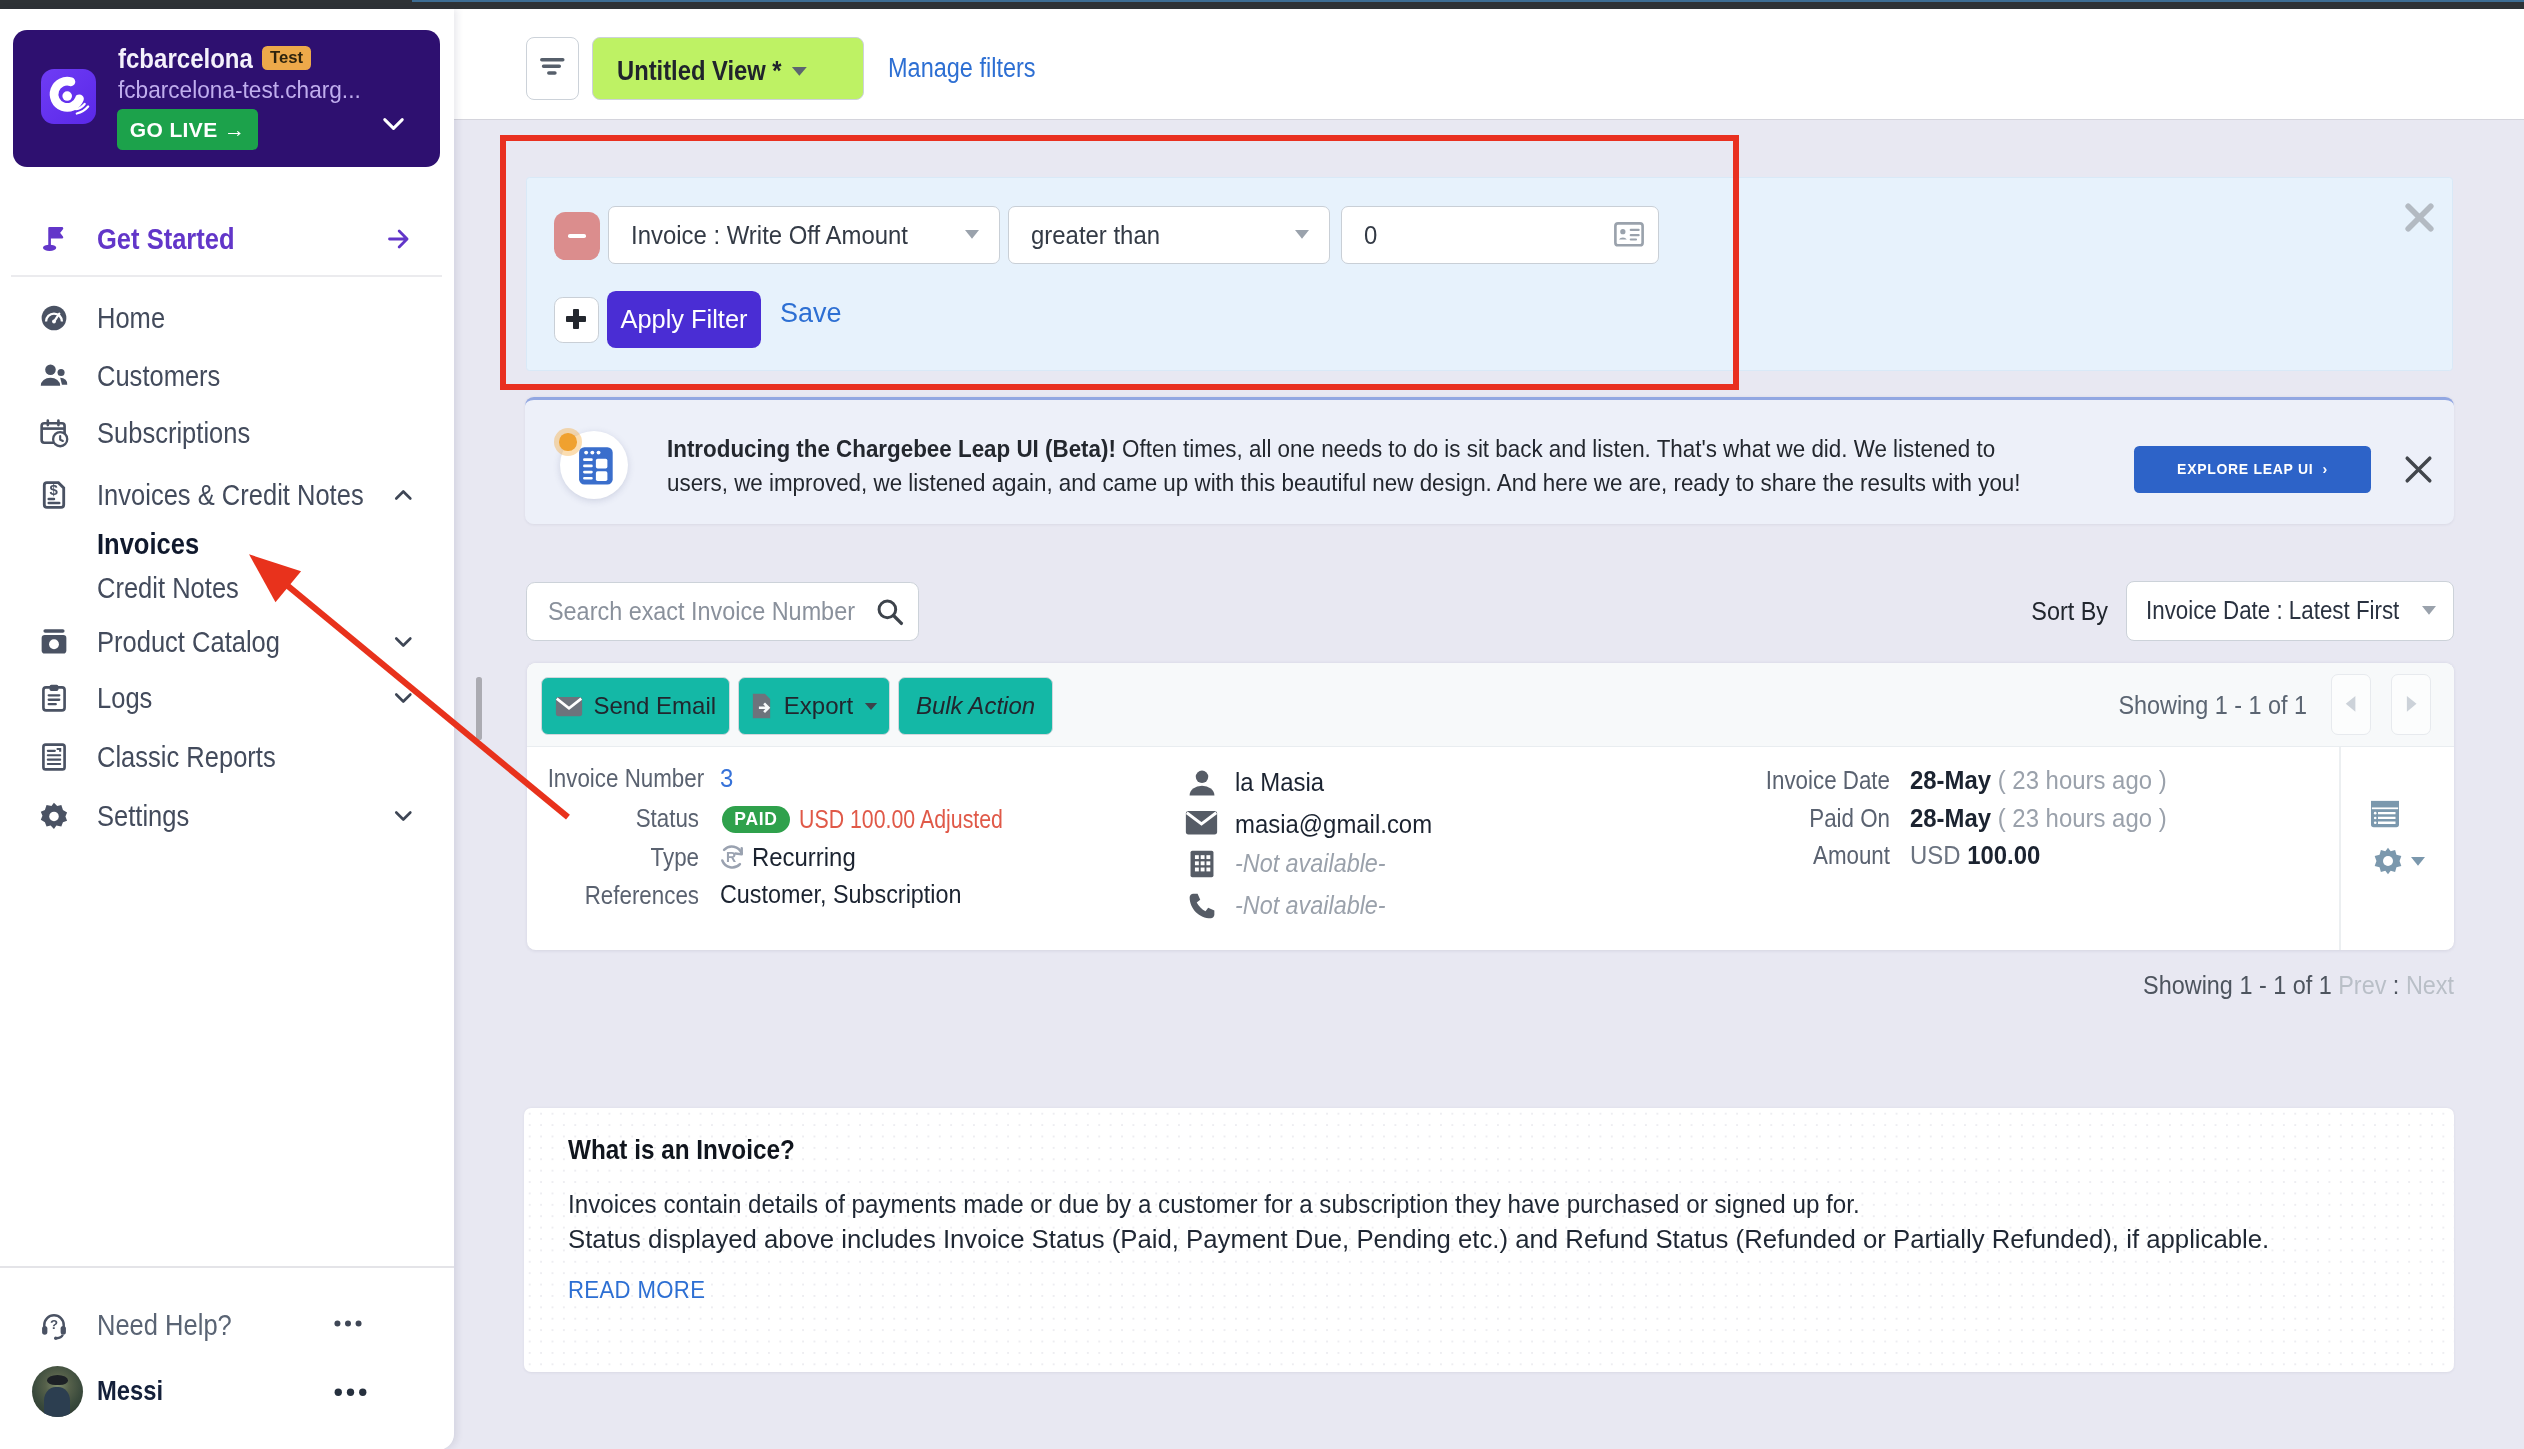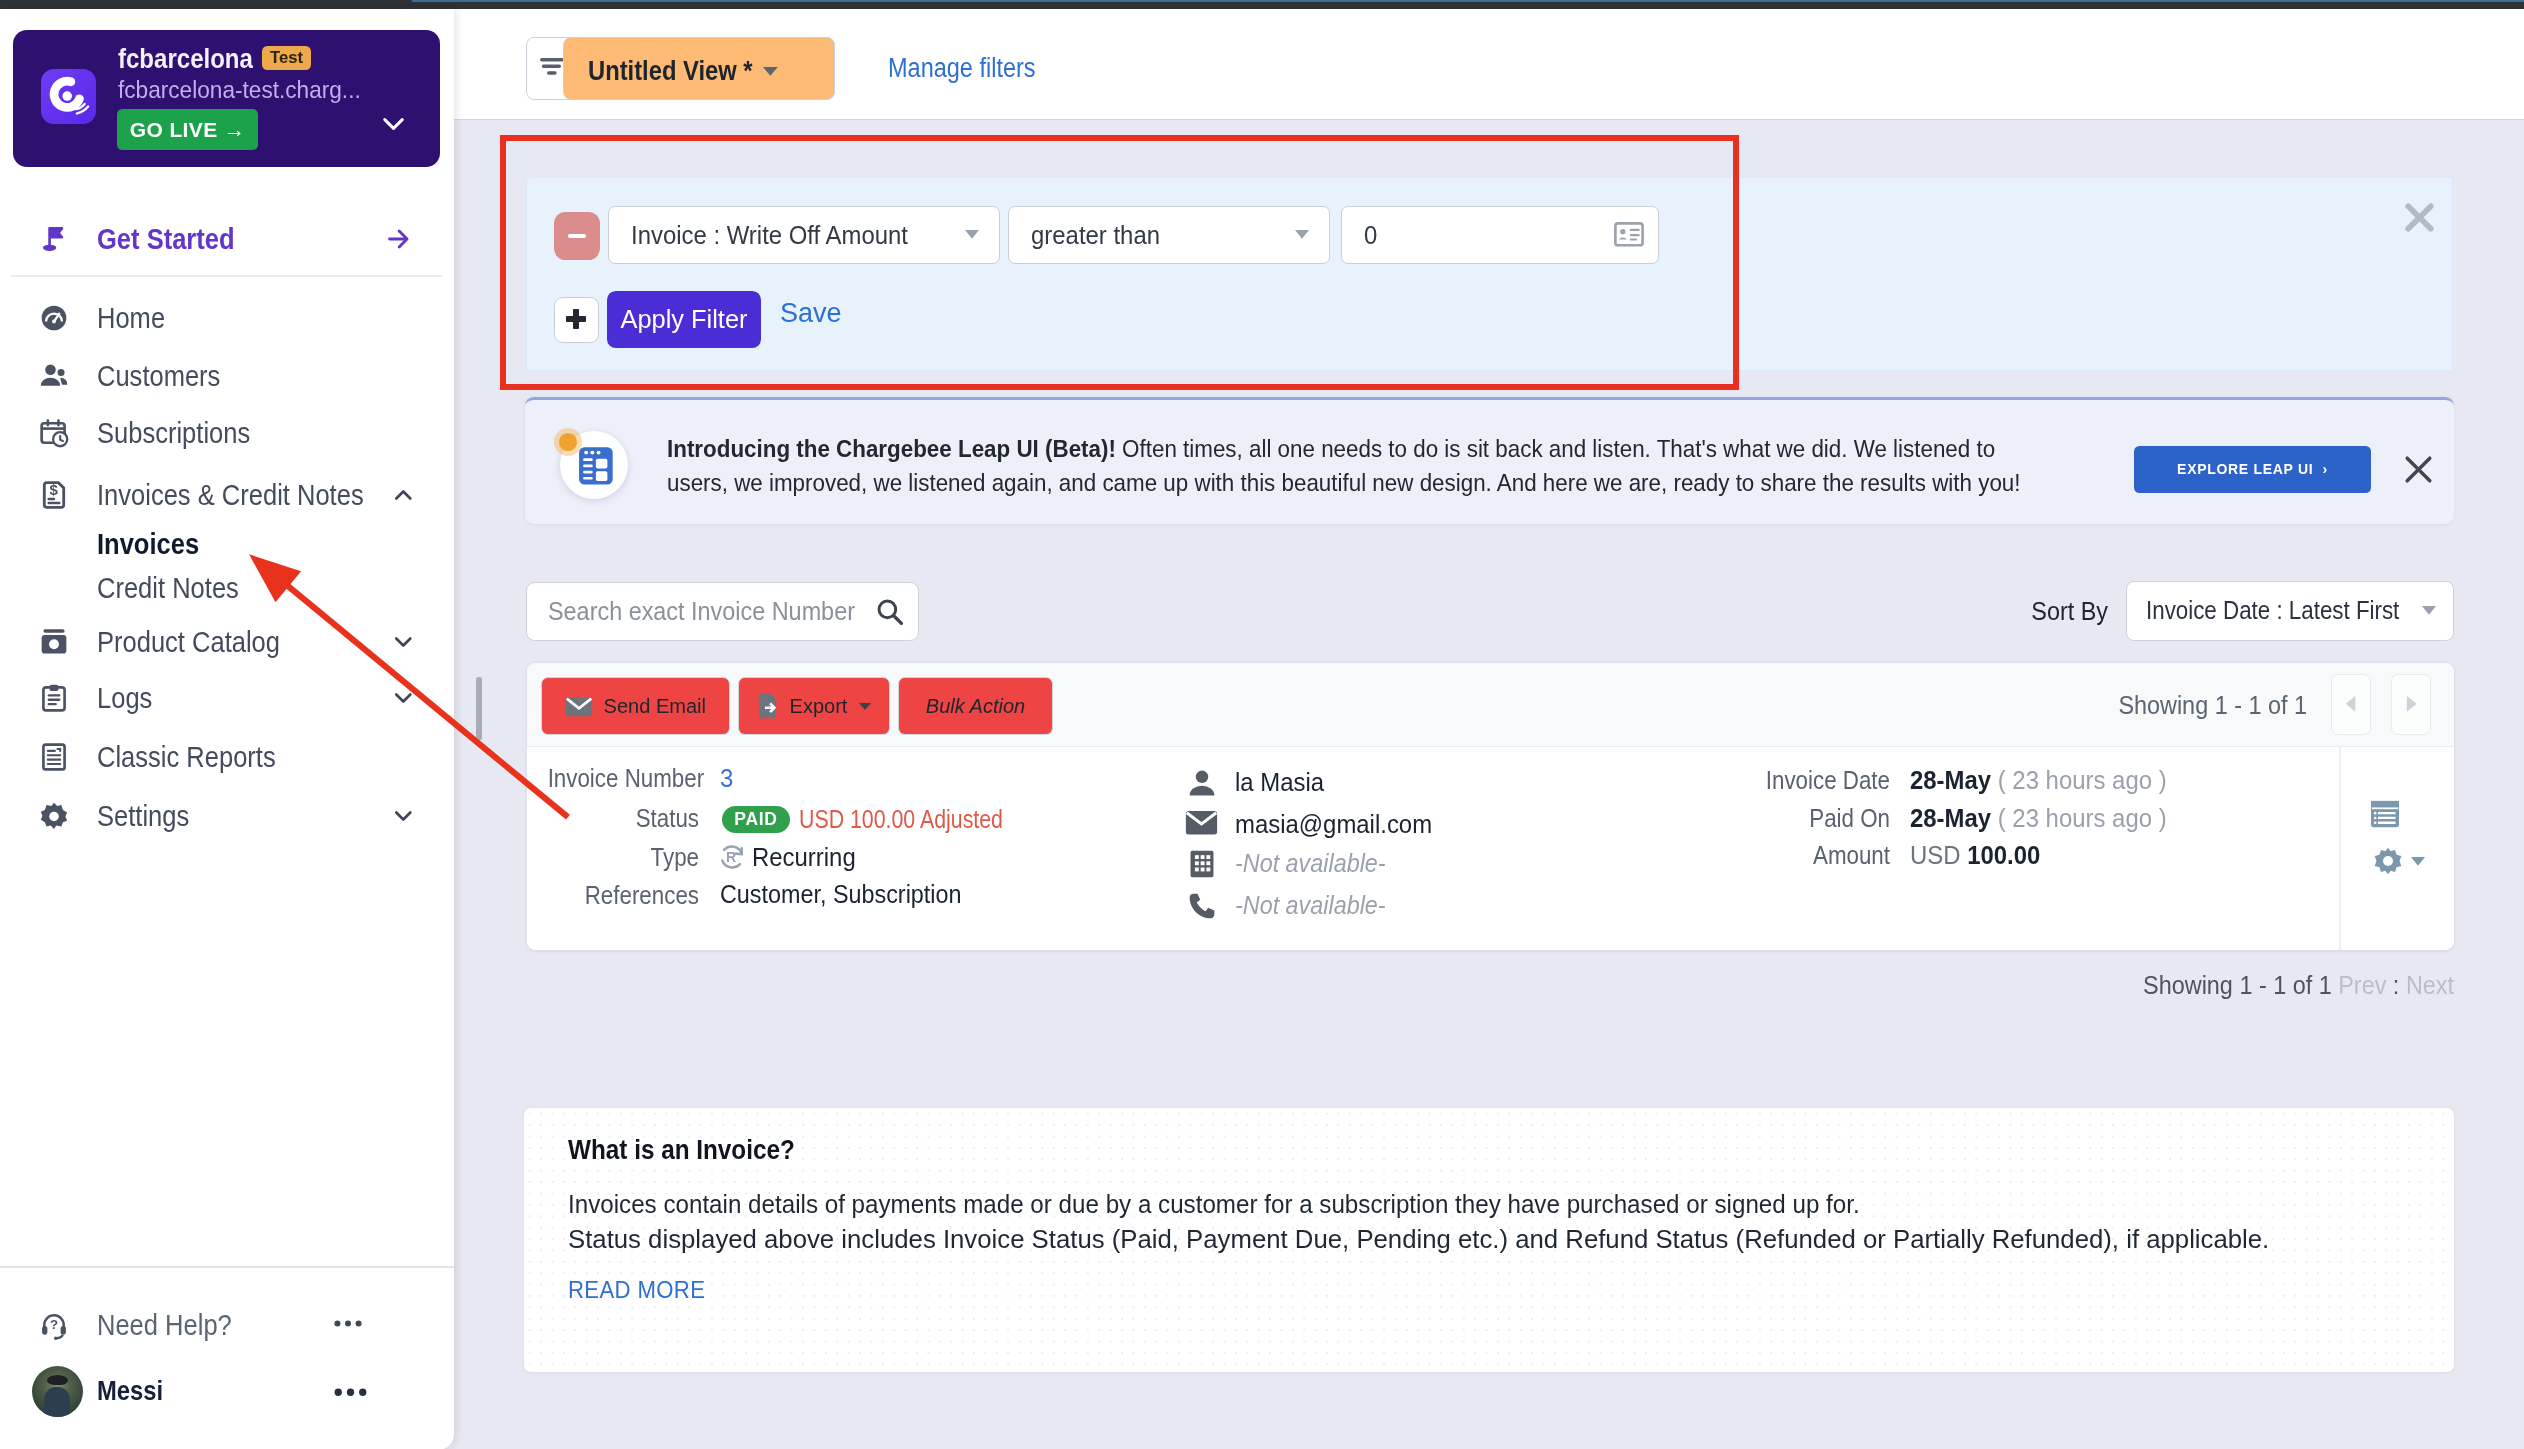--- a/index.html
+++ b/index.html
@@ -26,21 +26,21 @@
   #golive { left:104px; top:79px; width:141px; height:41px; background:#1ca24b; border-radius:5.3px;
             color:#fff; font-size:21px; font-weight:bold; text-align:center; line-height:41px; letter-spacing:0.4px; }
 
   .mitem { position:absolute; left:0; width:454px; height:51px; }
   .mico  { position:absolute; left:39px; top:50%; transform:translateY(-50%); width:30px; height:30px; }
   .mtext { position:absolute; left:97px; top:50%; transform:translateY(-50%) scaleX(0.88); transform-origin:0 50%; font-size:29px; color:#434b5c; white-space:nowrap; }
   .chev  { position:absolute; left:393px; top:50%; transform:translateY(-50%); width:24.6px; height:24.6px; }
 
   
   #filtbtn { left:526px; top:37px; width:53px; height:63px; background:#fff; border:1.8px solid #ccd2d9; border-radius:8px; }
-  #viewsel { left:563px; top:37px; width:272px; height:63px; background:#fdba74; border:1.8px solid #ccd2d9; border-radius:8px; }
+  #viewsel { left:592px; top:37px; width:272px; height:63px; background:#bef264; border:1.8px solid #ccd2d9; border-radius:8px; }
   #managef { left:888px; top:53px; color:#2d6fd3; font-size:27px; transform:scaleX(0.87); transform-origin:0 0; }
 
   
   #fpanel { left:526px; top:177px; width:1927px; height:194px; background:#e7f2fc; border:0.9px solid #d9e9f7; border-radius:3.5px; }
   #minusbtn { left:554px; top:212px; width:46px; height:48px; background:#db8d8d; border-radius:11.4px; }
   .fsel { position:absolute; background:#fff; border:1.8px solid #c9cfd6; border-radius:7px; top:206px; height:58px; }
   .fseltext { position:absolute; top:50%; transform:translateY(-50%) scaleX(0.92); transform-origin:0 50%; font-size:26px; color:#333a45; white-space:nowrap; }
   #plusbtn { left:554px; top:297px; width:45px; height:46px; background:#fff; border:1.8px solid #c9cfd6; border-radius:8.8px; }
   #applybtn { left:607px; top:291px; width:154px; height:57px; background:#4a2dd4; border-radius:8.8px;
               color:#fff; font-size:25.4px; text-align:center; line-height:57px; }
@@ -54,22 +54,22 @@
             border-top:3.5px solid #92a7e2; border-radius:8.8px; box-shadow:0 0.9px 2.6px rgba(50,50,90,0.08); }
 
   
   #searchbox { left:526px; top:582px; width:393px; height:59px; background:#fff; border:1.8px solid #ccd2d9; border-radius:8.8px; }
   #sortlabel { left:2005px; top:596px; width:103px; text-align:right; font-size:26px; color:#21262e; transform:scaleX(0.90); transform-origin:100% 0; }
   #sortsel { left:2126px; top:581px; width:328px; height:60px; background:#fff; border:1.8px solid #ccd2d9; border-radius:8px; }
 
   
   #card { left:527px; top:663px; width:1927px; height:287px; background:#fff; border-radius:8.8px; box-shadow:0 0.9px 3.5px rgba(50,50,90,0.10); }
   #toolbar { left:0; top:0; width:1927px; height:84px; background:#f7f9fa; border-radius:8.8px 8.8px 0 0; border-bottom:1.8px solid #e9edf0; }
-  .tbtn { position:absolute; top:14px; height:58px; background:#ef4444; border:1.8px solid #d2d7dc; border-radius:7px;
-          font-size:20px; color:#21262e; display:flex; align-items:center; justify-content:center; gap:10.5px; }
+  .tbtn { position:absolute; top:14px; height:58px; background:#14b8a6; border:1.8px solid #d2d7dc; border-radius:7px;
+          font-size:24px; color:#21262e; display:flex; align-items:center; justify-content:center; gap:10.5px; }
   .navbtn { position:absolute; top:11.4px; width:40px; height:61px; background:#fcfdfd; border:1.8px solid #e7eaee; border-radius:7px; }
 
   .lab { position:absolute; text-align:right; font-size:25.4px; color:#5a6270; white-space:nowrap; transform:scaleX(0.88); transform-origin:100% 0; }
   .val { position:absolute; font-size:26px; color:#1b2330; white-space:nowrap; transform:scaleX(0.92); transform-origin:0 0; }
 
   
   #whatcard { left:524px; top:1108px; width:1930px; height:264px; background:#fff; border-radius:7px;
               background-image:radial-gradient(#ededf1 1.3px, transparent 1.3px); background-size:11.4px 11.4px;
               box-shadow:0 0.9px 2.6px rgba(50,50,90,0.08); }
 

